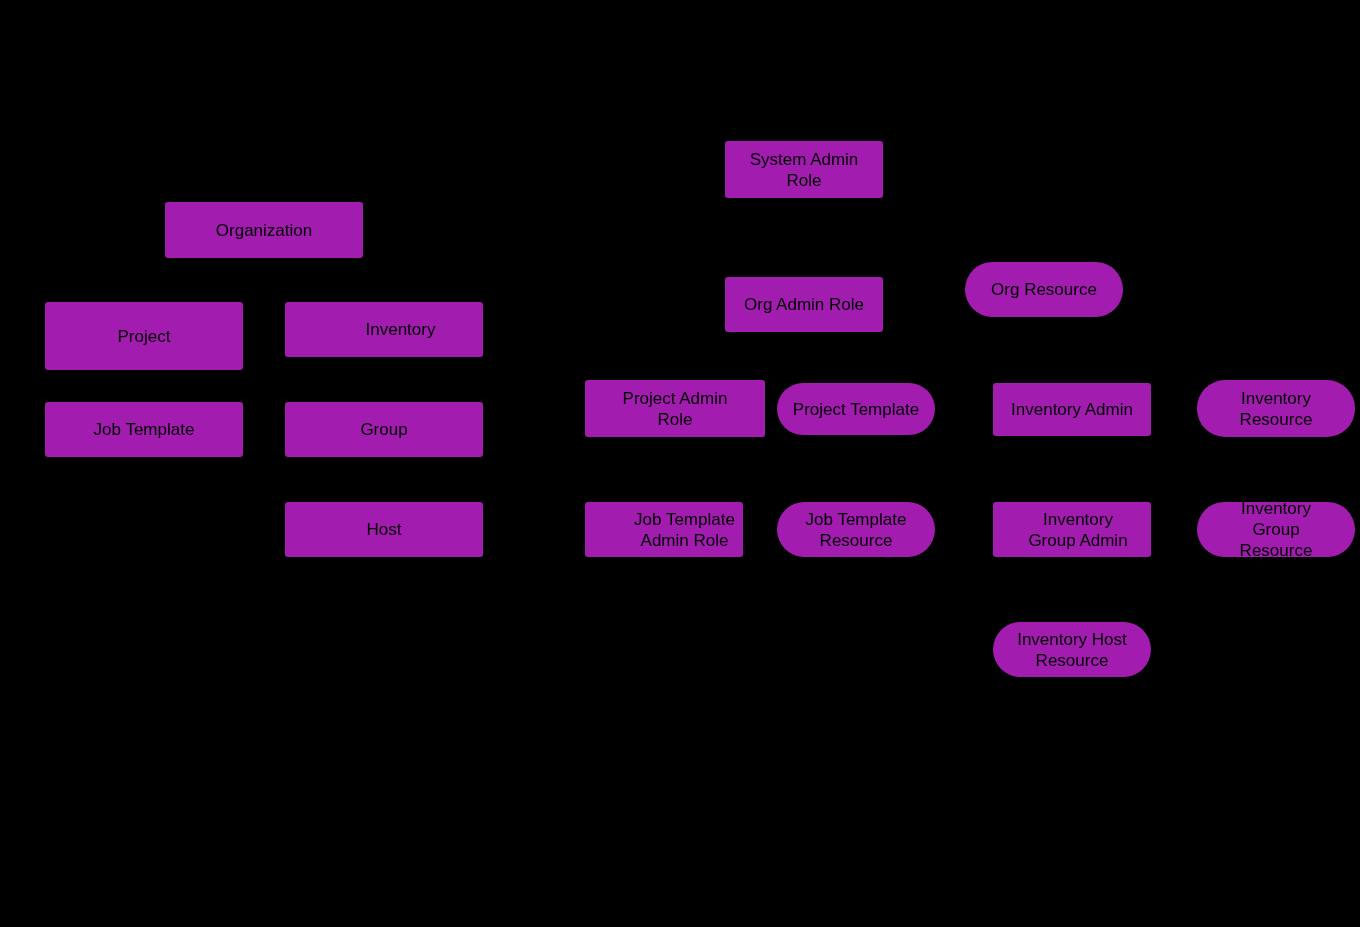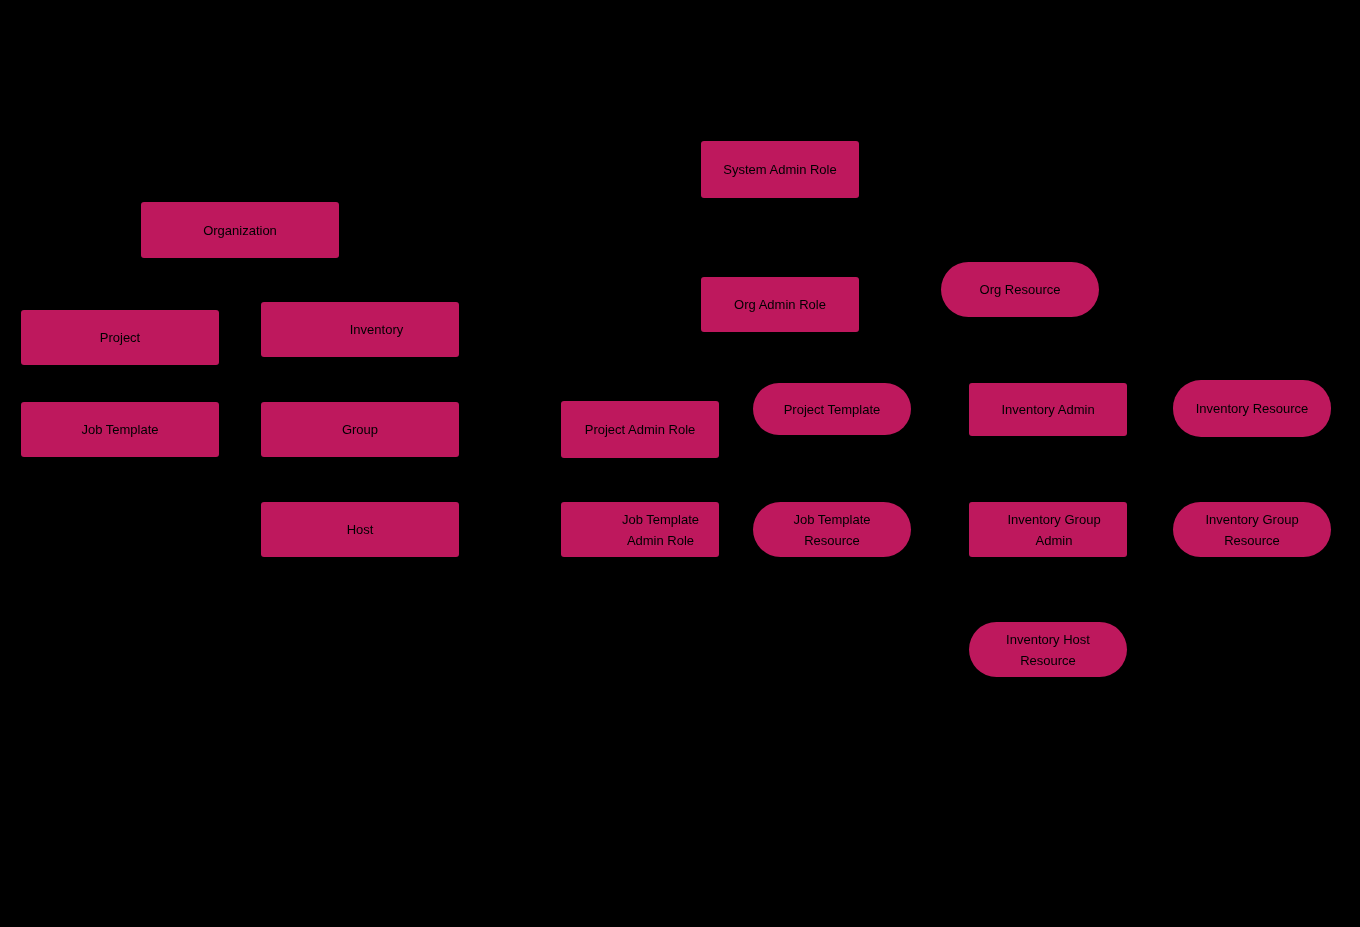--- a/index.html
+++ b/index.html
@@ -10,29 +10,30 @@
   .canvas {
     position: relative;
     width: 1360px;
     height: 927px;
     background: #000000;
     overflow: hidden;
     font-family: "Liberation Sans", sans-serif;
   }
   .node {
     position: absolute;
-    background: #be185d;
+    background: #a21caf;
     color: #000000;
     display: flex;
     align-items: center;
     justify-content: center;
     text-align: center;
-    font-size: 13px;
+    font-size: 17px;
     line-height: 21px;
     box-sizing: border-box;
+    margin-left: 24px;
   }
   .rect {
     border-radius: 3px;
   }
   .pill {
     border-radius: 28px;
   }
   .lbl.nowrap {
     white-space: nowrap;
   }
@@ -43,21 +44,21 @@
 </style>
 </head>
 <body>
 
 <div class="canvas">
 
   <div class="node rect" style="left:141px; top:202px; width:198px; height:56px;">
     <span class="lbl nowrap">Organization</span>
   </div>
 
-  <div class="node rect" style="left:21px; top:310px; width:198px; height:55px;">
+  <div class="node rect" style="left:21px; top:302px; width:198px; height:68px;">
     <span class="lbl nowrap">Project</span>
   </div>
 
   <div class="node rect" style="left:261px; top:302px; width:198px; height:55px;padding-left:33px;">
     <span class="lbl nowrap">Inventory</span>
   </div>
 
   <div class="node rect" style="left:21px; top:402px; width:198px; height:55px;">
     <span class="lbl nowrap">Job Template</span>
   </div>
@@ -75,21 +76,21 @@
   </div>
 
   <div class="node rect" style="left:701px; top:277px; width:158px; height:55px;">
     <span class="lbl nowrap">Org Admin Role</span>
   </div>
 
   <div class="node pill" style="left:941px; top:262px; width:158px; height:55px;">
     <span class="lbl nowrap">Org Resource</span>
   </div>
 
-  <div class="node rect" style="left:561px; top:401px; width:158px; height:57px;">
+  <div class="node rect" style="left:561px; top:380px; width:180px; height:57px;">
     <span class="lbl wrap">Project Admin Role</span>
   </div>
 
   <div class="node pill" style="left:753px; top:383px; width:158px; height:52px;">
     <span class="lbl nowrap">Project Template</span>
   </div>
 
   <div class="node rect" style="left:969px; top:383px; width:158px; height:53px;">
     <span class="lbl nowrap">Inventory Admin</span>
   </div>

